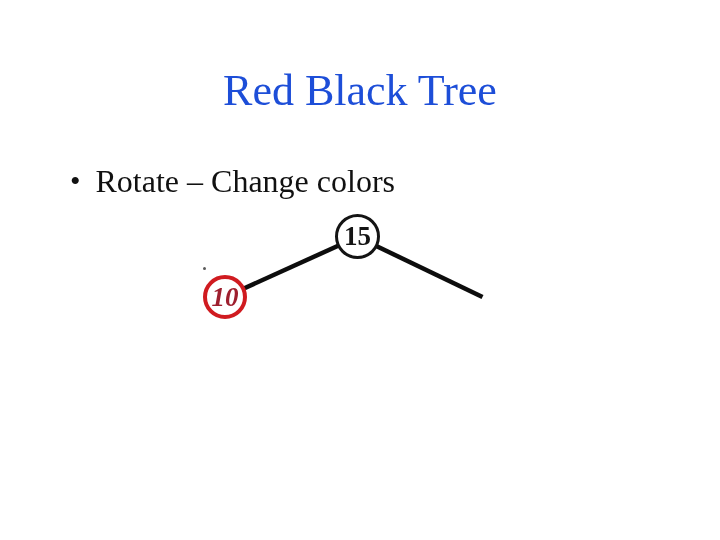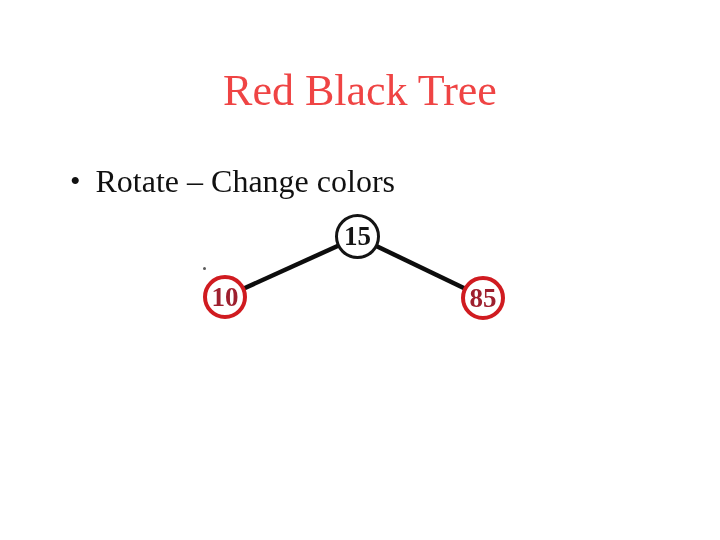--- a/index.html
+++ b/index.html
@@ -18,21 +18,21 @@
   .title {
     position: absolute;
     top: 68px;
     left: 0;
     width: 720px;
     margin: 0;
     text-align: center;
     font-size: 44px;
     font-weight: 400;
     line-height: 1.05;
-    color: #ef4444;
+    color: #1d4ed8;
     font-family: "Liberation Serif", serif;
   }
   .bullet-row {
     position: absolute;
     left: 70px;
     top: 165px;
     font-size: 32px;
     line-height: 1.0;
     color: #111111;
     white-space: nowrap;
@@ -75,20 +75,21 @@
     font-size: 27px;
     line-height: 1;
   }
   .node.black {
     border: 3.5px solid var(--black-node, #141414);
     color: var(--black-node, #141414);
   }
   .node.red {
     border: 4px solid var(--red-border, #d01b20);
     color: var(--red-text, #9e1f2e);
+    font-style: italic;
   }
   .node-root  { left: 335px; top: 214px; width: 45px; height: 45px; }
   .node-left  { left: 203px; top: 275px; width: 44px; height: 44px; }
   .node-right { left: 461px; top: 276px; width: 44px; height: 44px; }
   .stray-dot {
     position: absolute;
     left: 203px;
     top: 267px;
     width: 3px;
     height: 3px;
@@ -117,18 +118,15 @@
     <div class="stray-dot"></div>
 
     <div class="node node-root black">
       <span>15</span>
     </div>
 
     <div class="node node-left red">
       <span>10</span>
     </div>
 
-    <div class="node node-right red">
-      <span>85</span>
-    </div>
 
   </div>
 </div>
 
 </body></html>

